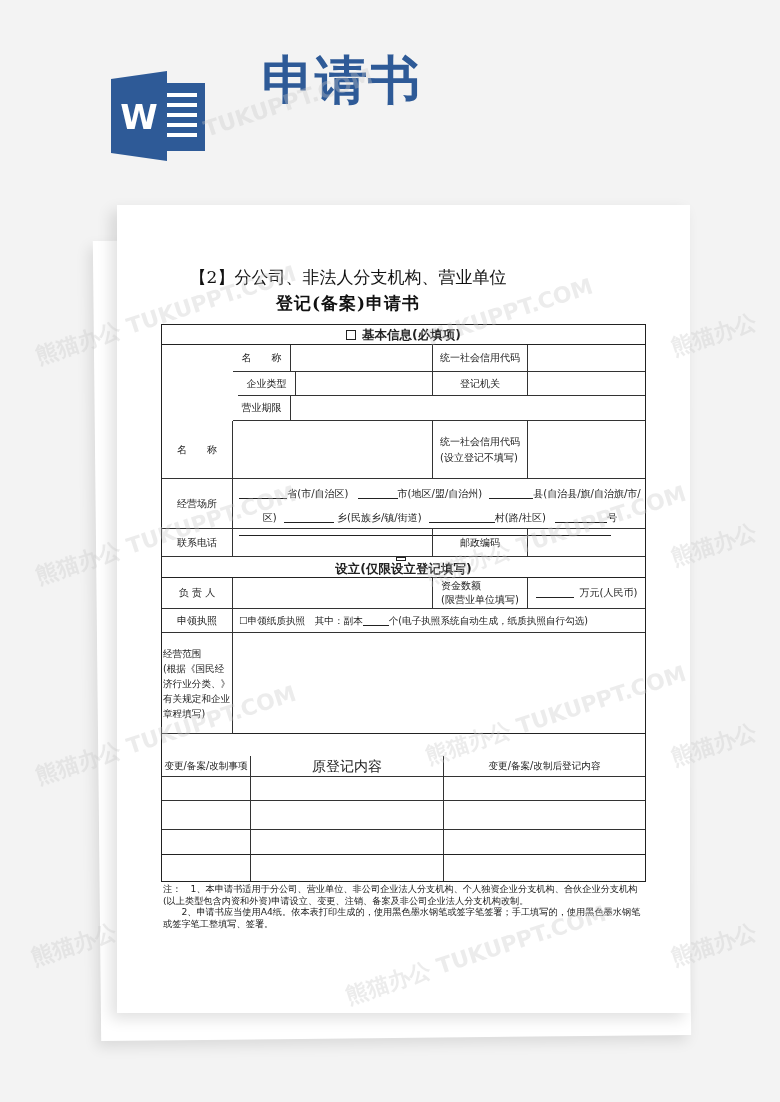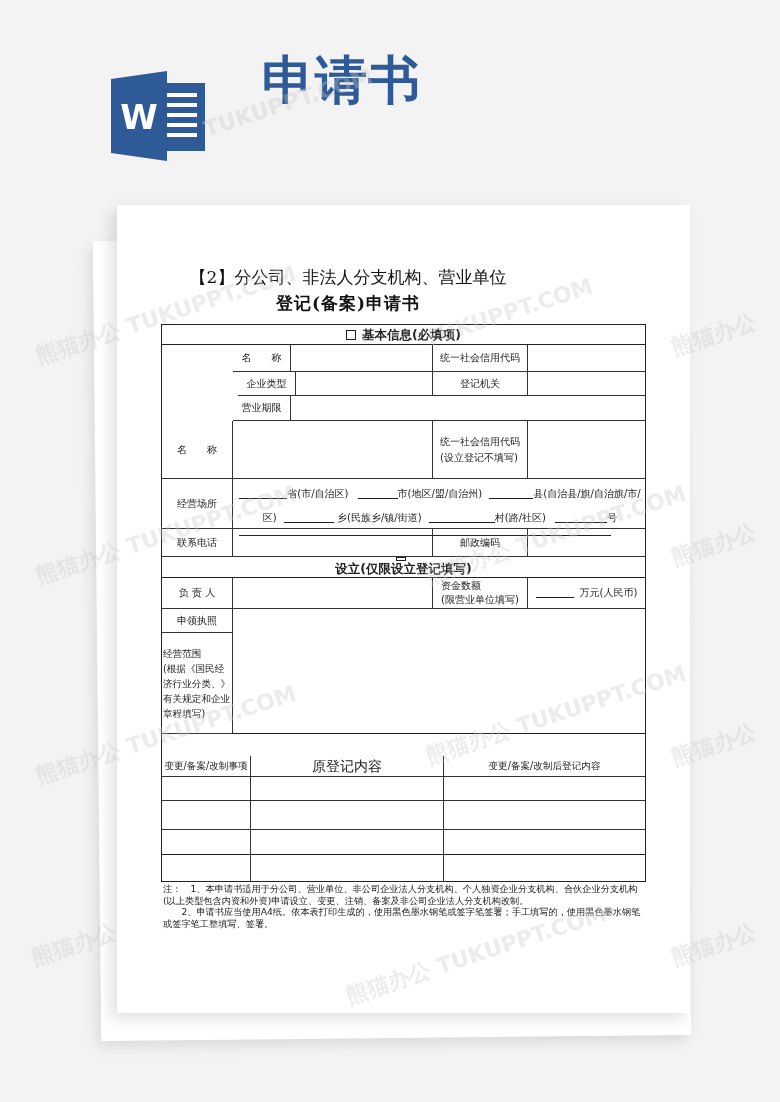--- a/index.html
+++ b/index.html
@@ -153,20 +153,25 @@
   <div class="cell" style="left:0;top:253px;width:71px;height:31px;">负 责 人</div>
   <div class="cell" style="left:71px;top:253px;width:200px;height:31px;"></div>
   <div class="cell" style="left:271px;top:253px;width:95px;height:31px;white-space:pre-line;line-height:14px;">资金数额
 (限营业单位填写)</div>
   <div class="cell noright" style="left:366px;top:253px;width:117px;height:31px;">
     <span class="blank" style="width:38px;margin-right:6px;"></span>
     <span>万元(人民币)</span>
   </div>
 
   <div class="cell" style="left:0;top:284px;width:71px;height:24px;">申领执照</div>
+  <div class="cell noright left" style="left:71px;top:284px;width:412px;height:24px;font-size:9.6px;">
+    <span>☐申领纸质执照　其中：副本</span>
+    <span class="blank" style="width:26px;"></span>
+    <span>个(电子执照系统自动生成，纸质执照自行勾选)</span>
+  </div>
 
   <div class="cell" style="left:0;top:308px;width:71px;height:101px;white-space:pre-line;font-size:9.6px;line-height:15px;padding:0 1px;">经营范围
 (根据《国民经济行业分类、》有关规定和企业章程填写)</div>
   <div class="cell noright" style="left:71px;top:308px;width:412px;height:101px;border-bottom:1.5px solid #222;"></div>
 
 
   <div class="cell" style="left:0;top:431px;width:89px;height:21px;font-size:9.6px;">变更/备案/改制事项</div>
   <div class="cell" style="left:89px;top:431px;width:193px;height:21px;font-size:14px;">原登记内容</div>
   <div class="cell noright" style="left:282px;top:431px;width:201px;height:21px;font-size:9.6px;">变更/备案/改制后登记内容</div>
 

